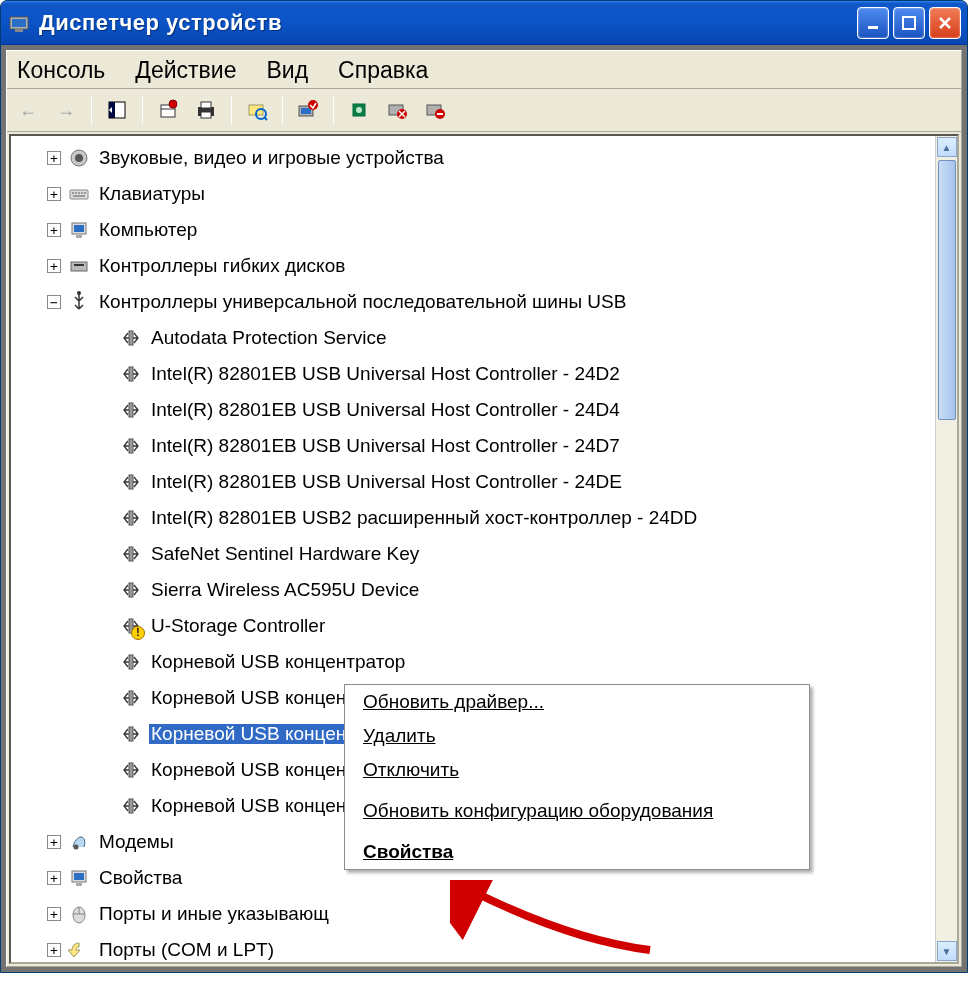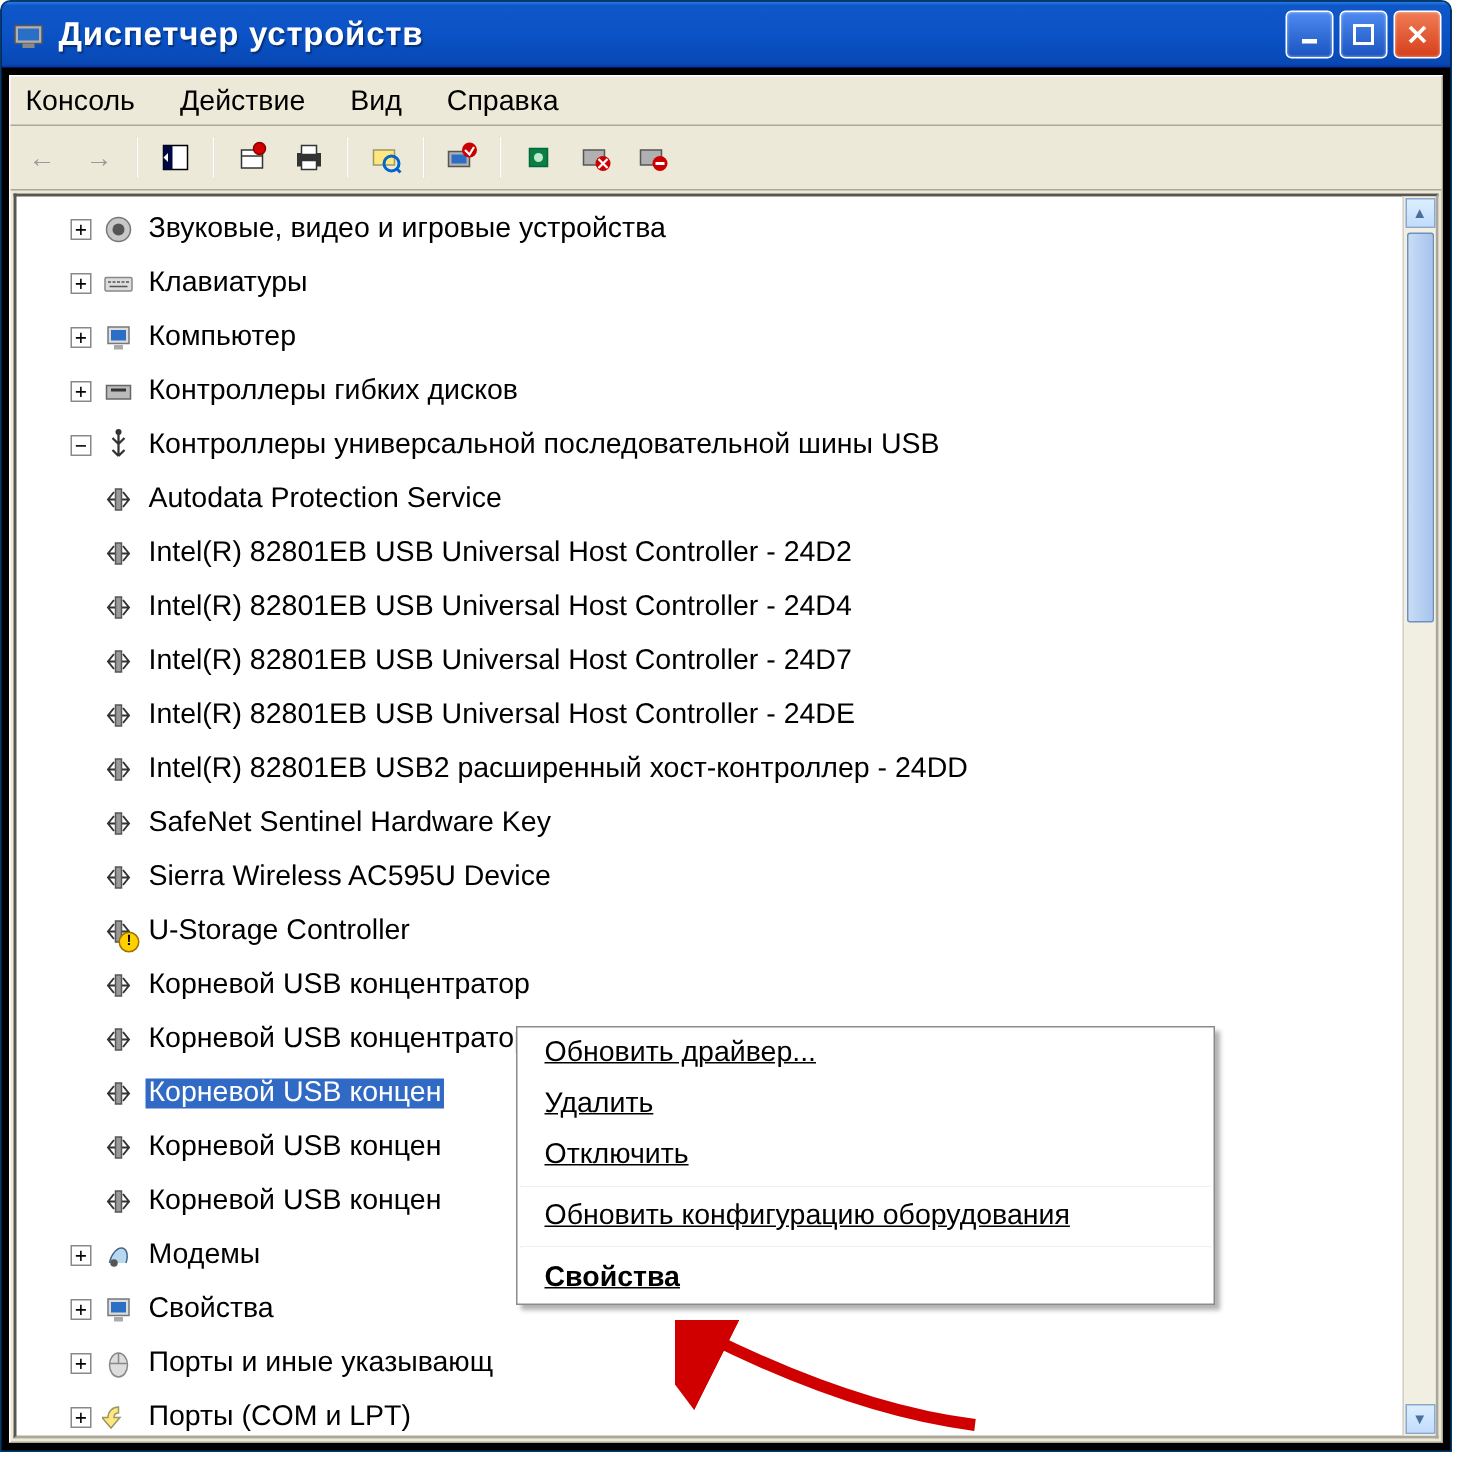--- a/index.html
+++ b/index.html
@@ -11,21 +11,21 @@
     width: 972px;
     height: 986px;
     overflow: hidden;
     position: relative;
   }
   .window {
     width: 968px;
     border: 1px solid #003c74;
     border-radius: 7px 7px 0 0;
     overflow: hidden;
-    background: #000000;
+    background: #737373;
   }
   .titlebar {
     height: 44px;
     background: linear-gradient(to bottom, #2a80ef 0%, #1058c8 6%, #0a52c6 50%, #0848b4 95%, #06319e 100%);
     display: flex;
     align-items: center;
     padding: 0 6px;
     color: #fff;
   }
   .titlebar-icon {
@@ -61,21 +61,21 @@
     border: 1px solid #fff;
     border-top-color: #fff;
     border-left-color: #fff;
     border-right-color: #aca899;
     border-bottom-color: #aca899;
   }
   .menubar {
     display: flex;
     padding: 4px 6px 2px 6px;
     gap: 22px;
-    font-size: 19px;
+    font-size: 23px;
   }
   .menubar div { padding: 2px 4px; cursor: default; }
   .toolbar {
     display: flex;
     align-items: center;
     padding: 4px 6px;
     border-top: 1px solid #aca899;
     border-bottom: 1px solid #aca899;
     gap: 8px;
     height: 44px;
@@ -147,21 +147,21 @@
     margin-right: 6px;
     color: #000;
     font-family: monospace;
   }
   .dotted-pad { display: inline-block; width: 20px; }
   .node-icon {
     width: 24px; height: 24px;
     margin-right: 6px;
     display: inline-flex; align-items: center; justify-content: center;
   }
-  .child-row { padding-left: 56px; }
+  .child-row { padding-left: 108px; }
   .lbl.selected {
     background: #316ac5;
     color: #fff;
     padding: 0 2px;
   }
   .lbl { padding: 0 2px; }
   .warn-overlay {
     position: relative;
   }
   .warn-overlay::after {

